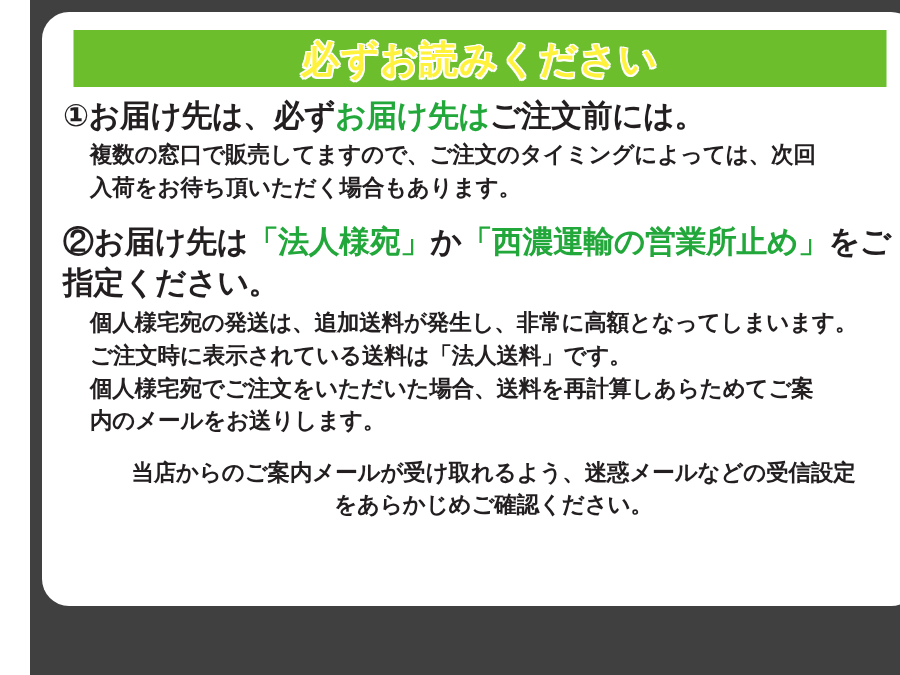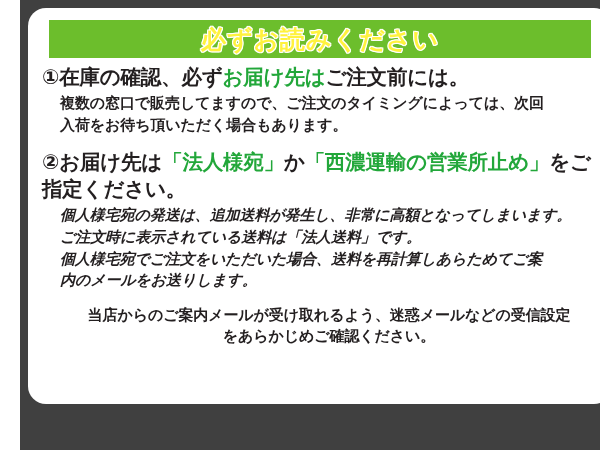--- a/index.html
+++ b/index.html
@@ -139,28 +139,28 @@
 
   <div id="notice-card">
 
     <div id="header-banner" style="background: rgb(108, 190, 44);">
       <span id="header-title" style="color: rgb(255, 242, 61);">必ずお読みください</span>
     </div>
 
     <div id="notice-body">
 
       <div class="notice-section" id="section-1">
-        <p class="section-heading" style="color: rgb(35, 31, 32);"><span>①</span><span>在庫の確認、必ず</span><span class="hl-green" style="color: rgb(34, 167, 58);">お届け先は</span><span>ご注文前には。</span></p>
+        <p class="section-heading" style="color: rgb(35, 31, 32);"><span>①</span><span>お届け先は、必ず</span><span class="hl-green" style="color: rgb(34, 167, 58);">お届け先は</span><span>ご注文前には。</span></p>
         <p class="section-body" style="color: rgb(35, 31, 32);">複数の窓口で販売してますので、ご注文のタイミングによっては、次回
 入荷をお待ち頂いただく場合もあります。</p>
       </div>
 
       <div class="notice-section" id="section-2">
-        <p class="section-heading wrapped" style="color: rgb(35, 31, 32);"><span>②</span><span>お届け先は</span><span class="hl-green" style="color: rgb(34, 167, 58);">「法人様宛」</span><span>か</span><span class="hl-green" style="color: rgb(34, 167, 58);">「西濃運輸の営業所止め」</span><span>をご指定ください。</span></p>
-        <p class="section-body" style="color: rgb(35, 31, 32); font-style: italic;">個人様宅宛の発送は、追加送料が発生し、非常に高額となってしまいます。
+        <p class="section-heading wrapped" style="color: rgb(35, 31, 32); font-family: Liberation Serif, serif;"><span>②</span><span>お届け先は</span><span class="hl-green" style="color: rgb(34, 167, 58);">「法人様宛」</span><span>か</span><span class="hl-green" style="color: rgb(34, 167, 58);">「西濃運輸の営業所止め」</span><span>をご指定ください。</span></p>
+        <p class="section-body" style="color: rgb(35, 31, 32);">個人様宅宛の発送は、追加送料が発生し、非常に高額となってしまいます。
 ご注文時に表示されている送料は「法人送料」です。
 個人様宅宛でご注文をいただいた場合、送料を再計算しあらためてご案
 内のメールをお送りします。</p>
       </div>
 
       <div class="notice-section" id="section-3">
         <p class="section-body" style="color: rgb(35, 31, 32); text-align: center;">当店からのご案内メールが受け取れるよう、迷惑メールなどの受信設定
 をあらかじめご確認ください。</p>
       </div>
 

